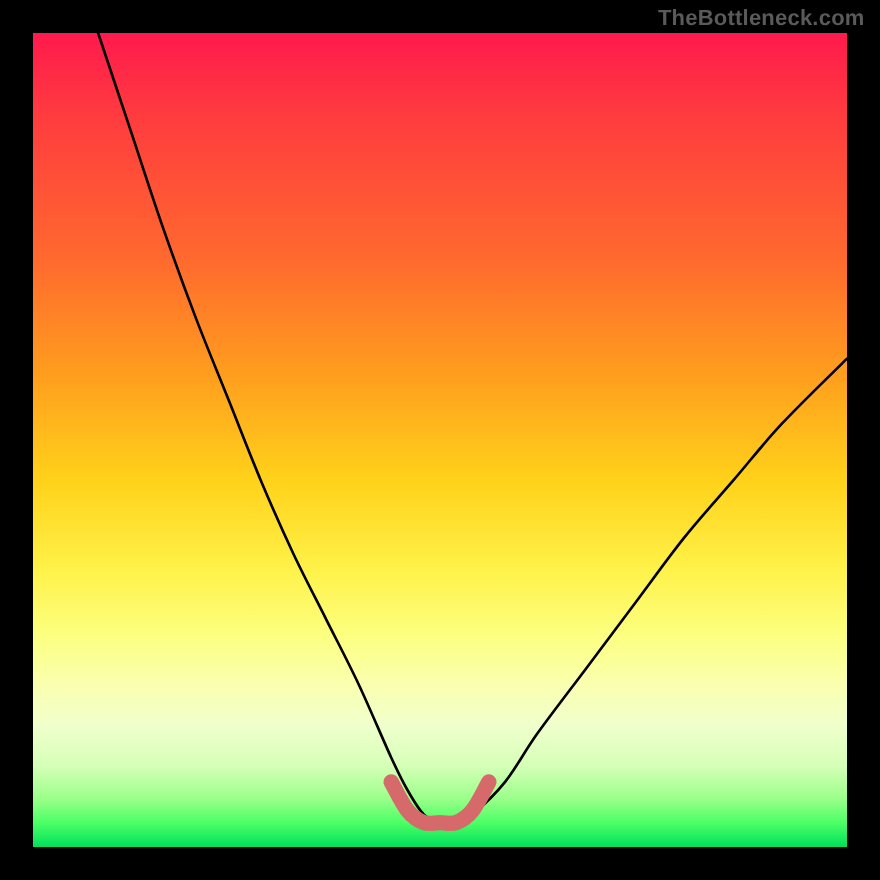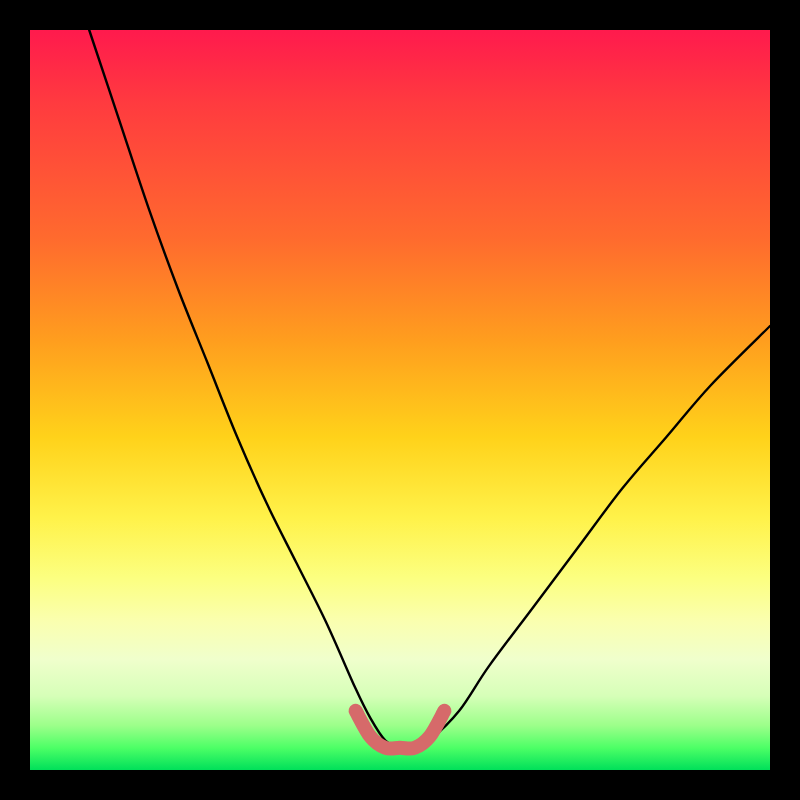--- a/index.html
+++ b/index.html
@@ -58,20 +58,21 @@
     width: 740px;
     height: 740px;
     overflow: visible;
   }
 </style>
 </head>
 <body>
 
 <div class="frame">
 
+  <div class="watermark">TheBottleneck.com</div>
 
   <div class="plot-area">
     <svg class="curve" viewBox="0 0 740 740" preserveAspectRatio="none">
       <path fill="none" stroke="#000000" stroke-width="2.4" stroke-linecap="round" stroke-linejoin="round" d="M 59.2 0 C 64.13333333333334 14.799999999999999, 78.93333333333334 59.2, 88.8 88.8 C 98.66666666666666 118.39999999999999, 108.53333333333333 149.23333333333332, 118.4 177.6 C 128.26666666666668 205.96666666666667, 138.13333333333333 233.10000000000002, 148 259 C 157.86666666666667 284.9, 167.73333333333332 308.33333333333326, 177.6 332.99999999999994 C 187.46666666666667 357.66666666666663, 197.33333333333334 383.5666666666667, 207.20000000000002 407.00000000000006 C 217.0666666666667 430.4333333333334, 226.93333333333334 452.6333333333334, 236.8 473.6 C 246.66666666666669 494.56666666666666, 256.5333333333333 513.0666666666666, 266.4 532.8 C 276.26666666666665 552.5333333333333, 286.1333333333333 571.0333333333333, 296 592 C 305.8666666666667 612.9666666666667, 318.20000000000005 642.5666666666667, 325.6 658.6 C 333 674.6333333333333, 335.4666666666667 679.5666666666666, 340.40000000000003 688.1999999999999 C 345.33333333333337 696.8333333333333, 350.26666666666665 705.4666666666667, 355.2 710.4 C 360.1333333333333 715.3333333333333, 365.06666666666666 716.5666666666666, 370 717.8 C 374.93333333333334 719.0333333333333, 379.8666666666667 719.0333333333333, 384.8 717.8 C 389.73333333333335 716.5666666666666, 392.20000000000005 716.5666666666666, 399.6 710.4 C 407 704.2333333333333, 419.3333333333333 693.1333333333334, 429.2 680.8000000000001 C 439.06666666666666 668.4666666666667, 446.4666666666667 653.6666666666666, 458.8 636.4 C 471.1333333333333 619.1333333333333, 488.40000000000003 596.9333333333334, 503.20000000000005 577.2 C 518 557.4666666666667, 532.8000000000001 537.7333333333333, 547.6 518 C 562.4 498.26666666666665, 577.2 477.3, 592 458.8 C 606.8 440.3, 621.5999999999999 424.2666666666667, 636.4 407.00000000000006 C 651.2 389.7333333333334, 663.5333333333334 373.7, 680.8000000000001 355.2 C 698.0666666666667 336.7, 730.1333333333333 305.8666666666667, 740 296"></path>
       <path fill="none" stroke="#d66a6a" stroke-width="14" stroke-linecap="round" stroke-linejoin="round" d="M 325.6 680.8000000000001 C 328.0666666666667 685.1166666666667, 335.4666666666667 700.5333333333333, 340.40000000000003 706.6999999999999 C 345.33333333333337 712.8666666666666, 350.26666666666665 715.9499999999999, 355.2 717.8 C 360.1333333333333 719.65, 365.06666666666666 717.8, 370 717.8 C 374.93333333333334 717.8, 379.8666666666667 719.65, 384.8 717.8 C 389.73333333333335 715.9499999999999, 394.6666666666667 712.8666666666666, 399.6 706.6999999999999 C 404.53333333333336 700.5333333333333, 411.9333333333334 685.1166666666667, 414.40000000000003 680.8000000000001"></path>
     </svg>
   </div>
 
 </div>
 

